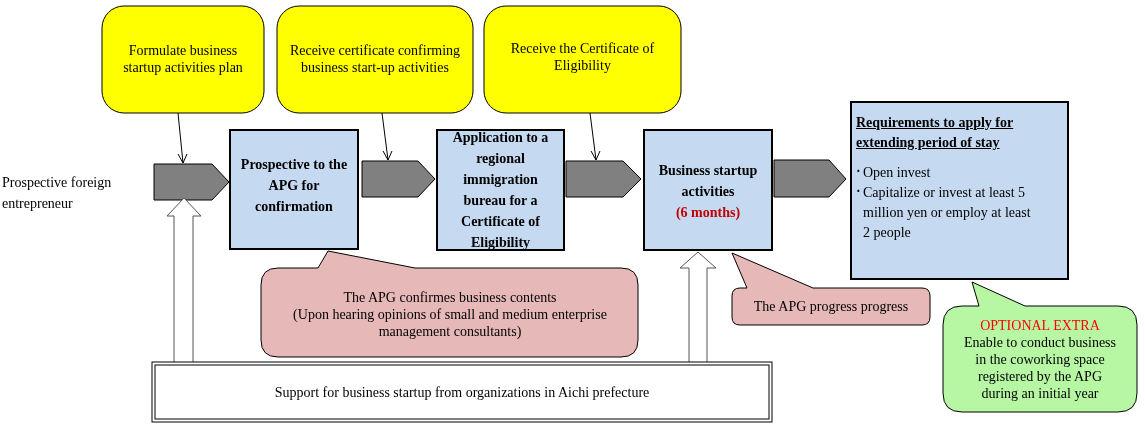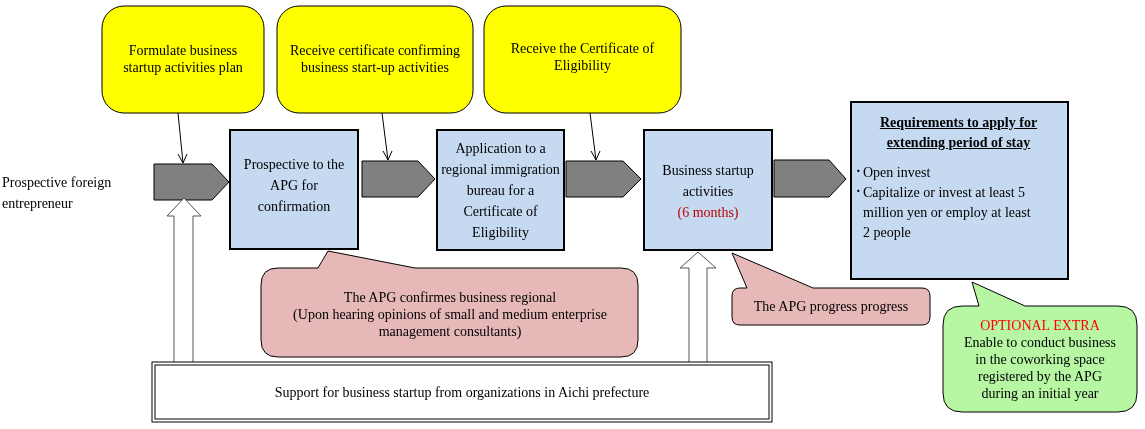--- a/index.html
+++ b/index.html
@@ -1,25 +1,25 @@
 <!DOCTYPE html>
 <html><head>
   <meta charset="utf-8">
   <style>
     html, body { margin: 0; padding: 0; background: #ffffff; }
     #canvas { position: relative; width: 1145px; height: 429px; overflow: hidden; background: #fff;
       font-family: "Liberation Serif", "DejaVu Serif", serif; color: #000; }
     svg.shapes { position: absolute; left: 0; top: 0; }
     .txt { position: absolute; display: flex; flex-direction: column; align-items: center; justify-content: center;
       text-align: center; font-size: 14px; line-height: 17px; }
-    .bold { font-weight: normal; font-size: 14px; line-height: 21px; }
+    .bold { font-weight: bold; font-size: 14px; line-height: 21px; }
     .red-bold { color: #c00000; }
     .optional-title { color: #ff0000; }
     .req { position: absolute; font-size: 14px; line-height: 20px; }
-    .req-title { text-align: center; font-weight: bold; text-decoration: underline; line-height: 20px; }
+    .req-title { text-align: left; font-weight: bold; text-decoration: underline; line-height: 20px; }
     .req ul { list-style: none; margin: 10px 0 0 0; padding: 0; }
     .req li { position: relative; padding-left: 7px; }
     .req li::before { content: "·"; position: absolute; left: 0; top: -1px; font-weight: bold; }
     .actor { position: absolute; font-weight: normal; font-size: 14px; line-height: 21px; text-align: left; }
   </style>
 </head>
 <body>
 
 <div id="canvas">
   <svg class="shapes" width="1145" height="429" viewBox="0 0 1145 429">
@@ -89,21 +89,21 @@
 
   <div class="req" style="left:856px; top:113px; width:205px;">
     <div class="req-title">Requirements to apply for extending period of stay</div>
     <ul>
       <li>Open invest</li>
       <li style="width:170px;">Capitalize or invest at least 5 million yen or employ at least  2  people</li>
     </ul>
   </div>
 
   <div class="txt" style="left:270px; top:288px; width:360px; height:52px;">
-    <span>The APG confirmes business regional</span>
+    <span>The APG confirmes business contents</span>
     <span style="width:340px;">(Upon hearing opinions of small and medium enterprise management consultants)</span>
   </div>
 
   <div class="txt" style="left:734px; top:290px; width:194px; height:33px;">
     <span>The APG progress progress</span>
   </div>
 
   <div class="txt" style="left:948px; top:316px; width:184px; height:86px;">
     <span class="optional-title">OPTIONAL EXTRA</span>
     <span style="width:160px;">Enable to conduct business in the coworking space registered by the APG during an initial year</span>

